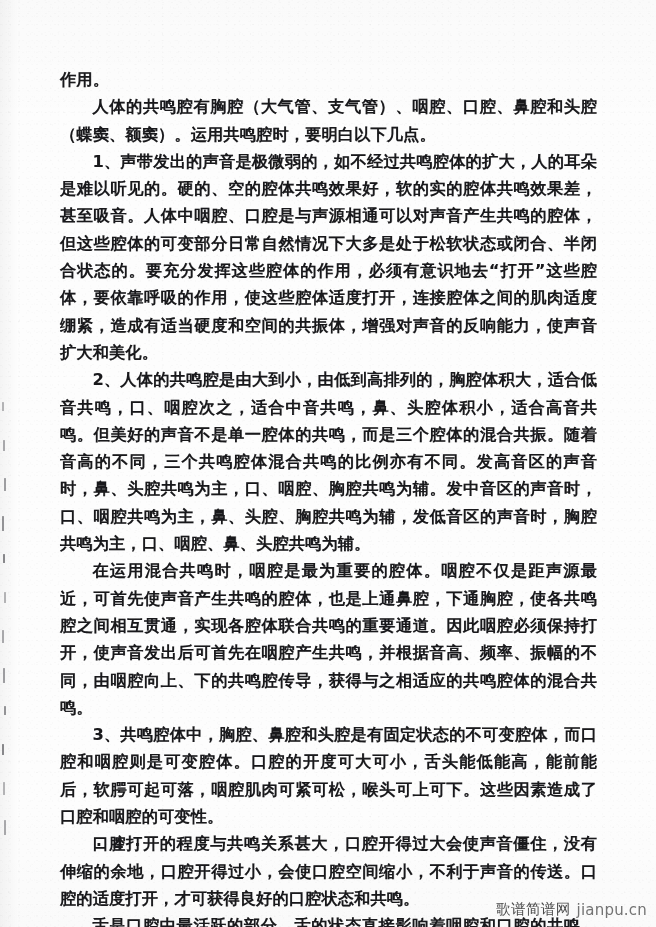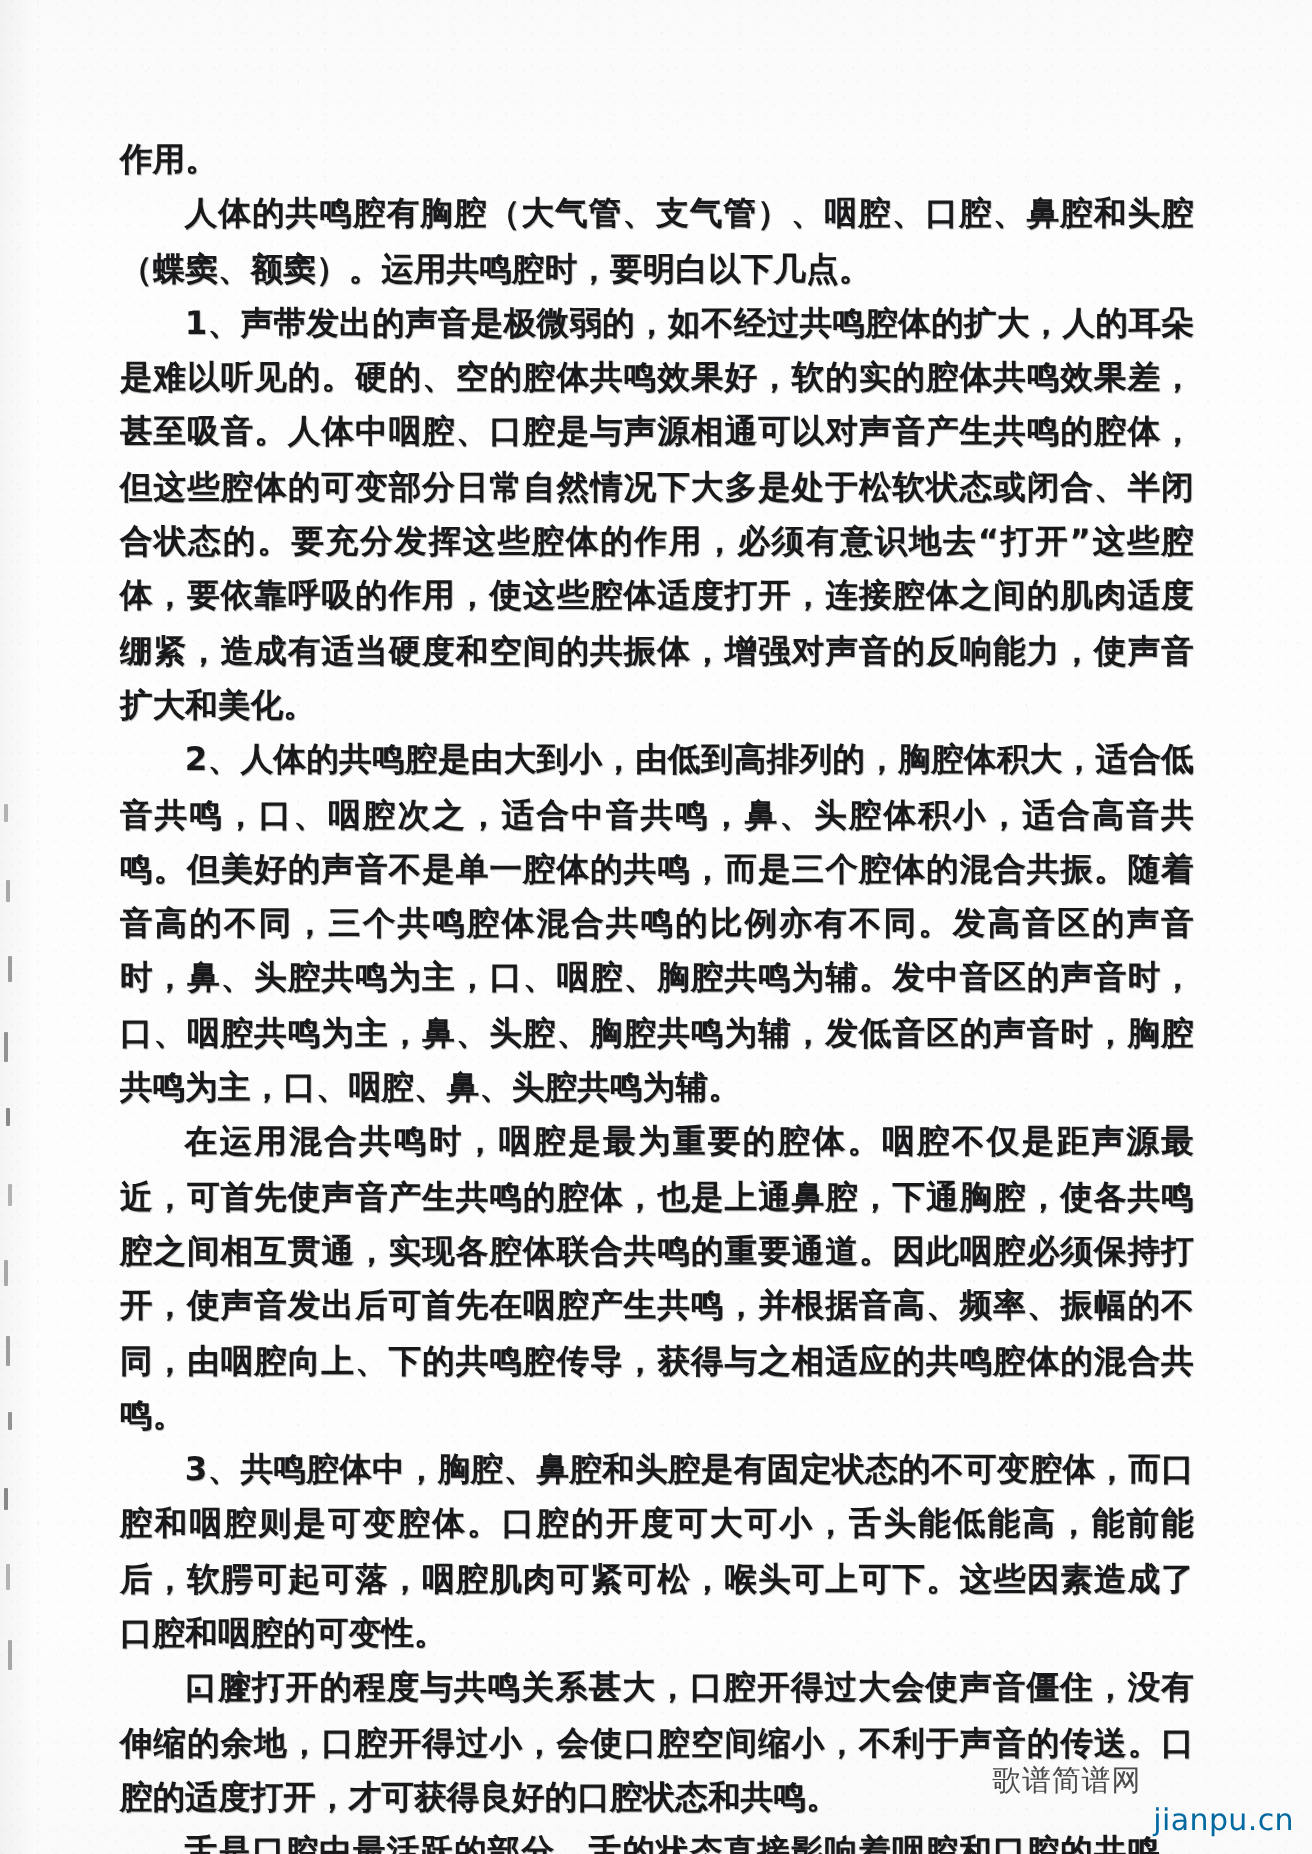--- a/index.html
+++ b/index.html
@@ -84,34 +84,34 @@
     z-index: 4;
     text-shadow: 0.35px 0.25px 0.4px rgba(0,0,0,0.30);
   }
 
   
   #watermark {
     position: absolute;
     right: 9px;
     bottom: 8px;
     display: flex;
-    align-items: center;
+    align-items: flex-end;
     gap: 6px;
     z-index: 7;
   }
   #watermark .wm-cn {
     font-family: "DejaVu Sans", sans-serif;
     font-size: 14.5px;
     color: #4a4a4a;
     letter-spacing: 0.4px;
   }
   #watermark .wm-url {
     font-family: "DejaVu Sans", sans-serif;
     font-size: 15px;
-    color: #0369a1;
+    color: #737373;
     letter-spacing: 0.2px;
     margin-top: 40px;
   }
 
   
   #margin-ticks {
     position: absolute;
     left: 0;
     top: 0;
     width: 16px;

